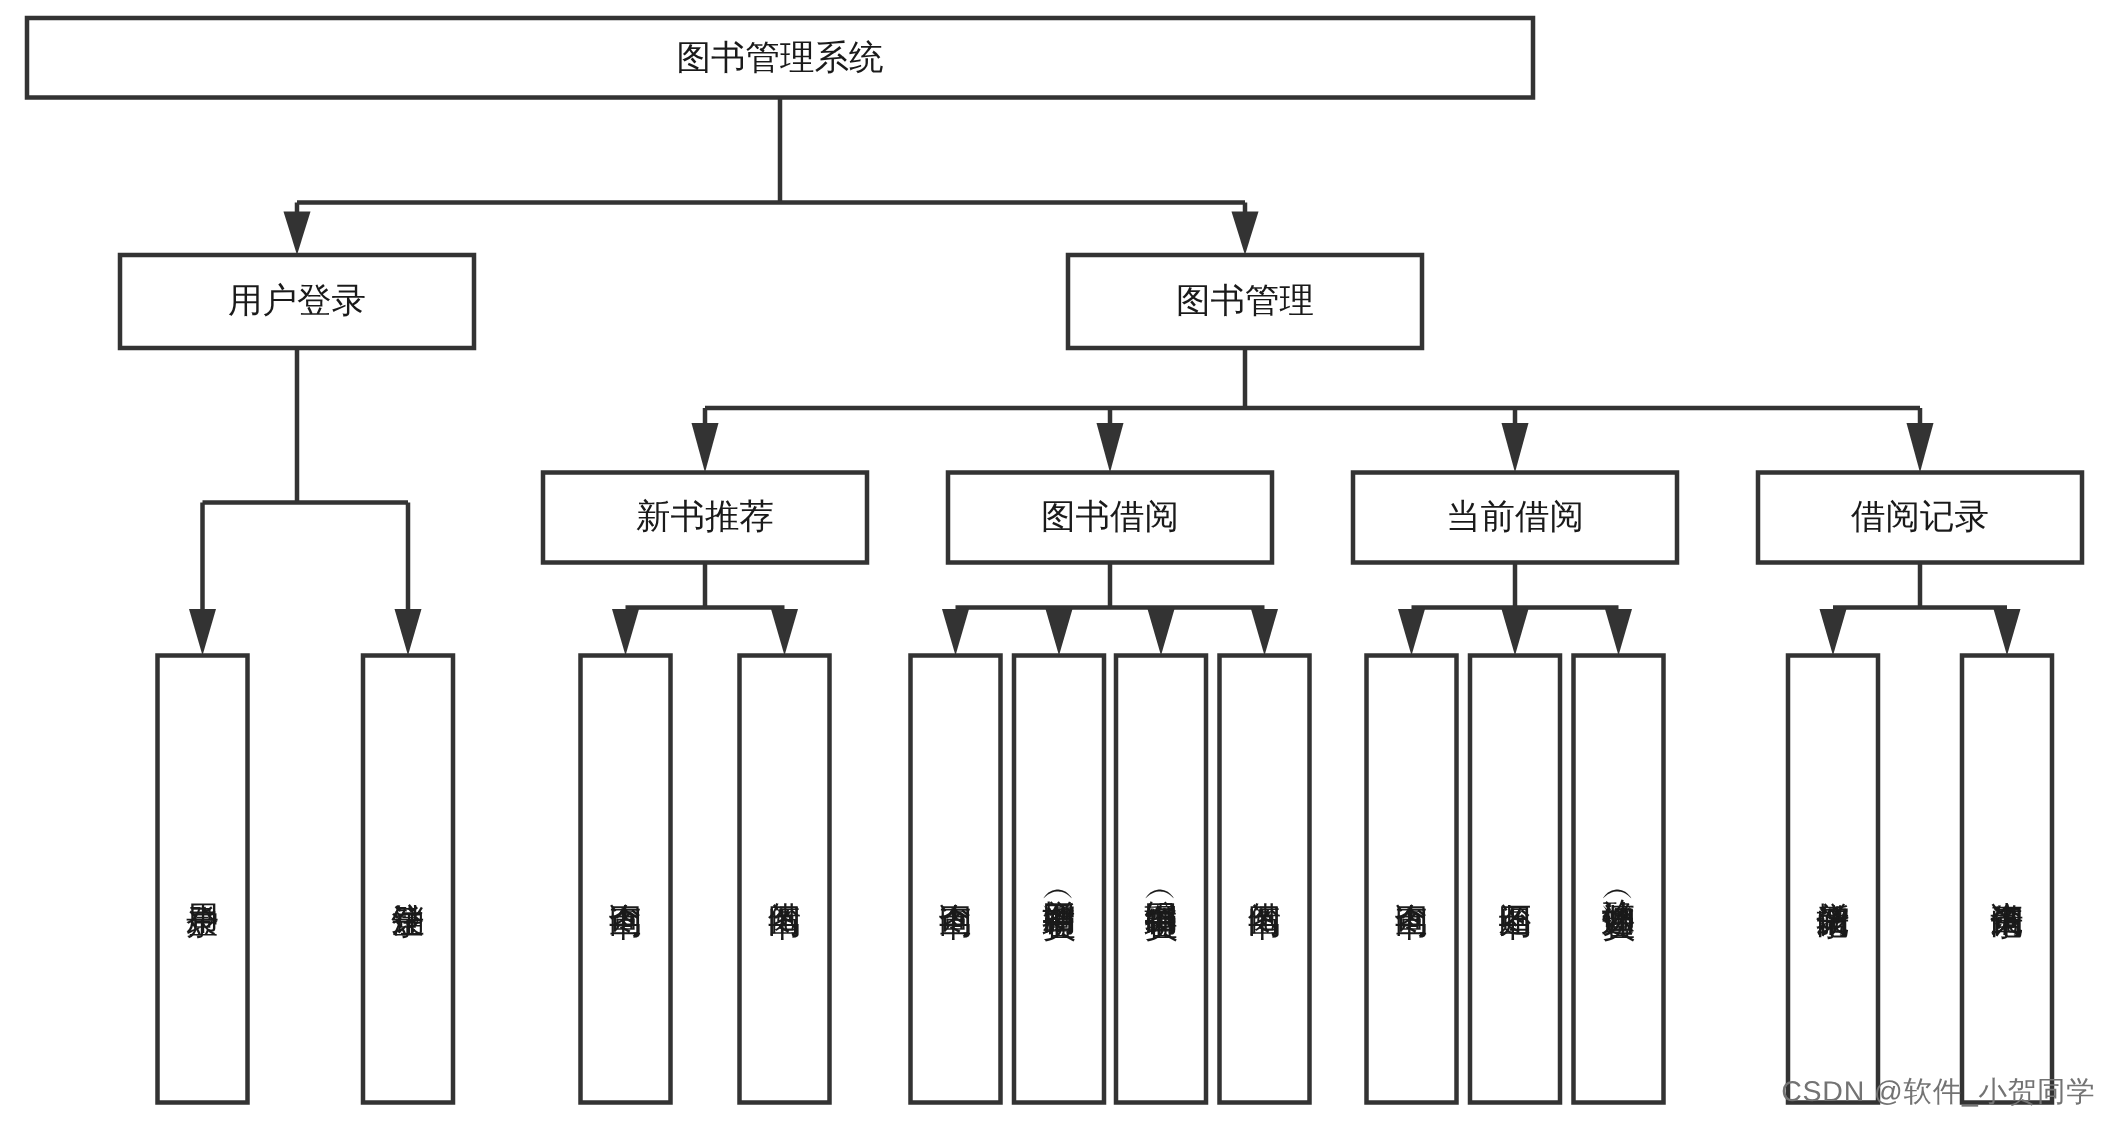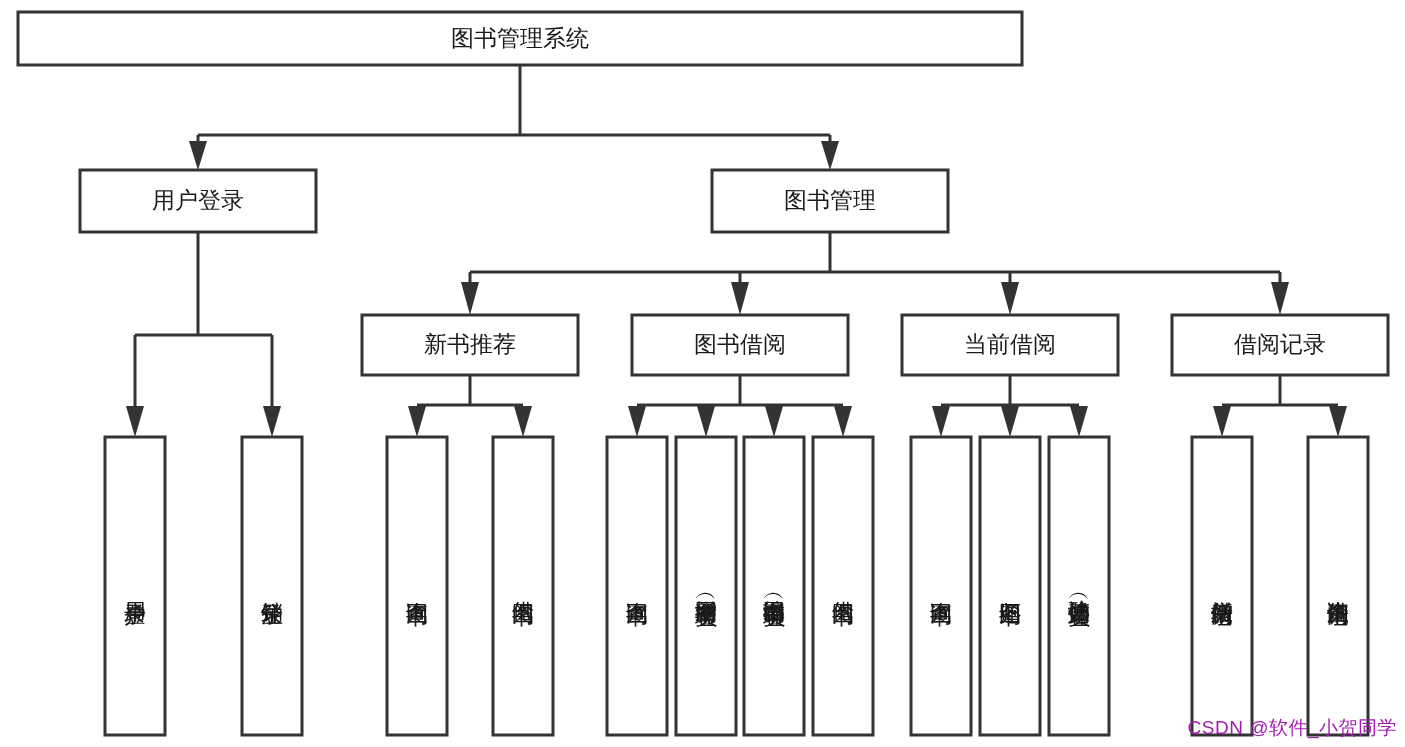--- a/index.html
+++ b/index.html
@@ -63,21 +63,21 @@
     letter-spacing: 1px;
     white-space: nowrap;
     text-align: center;
   }
   .watermark {
     position: absolute;
     right: 8px;
     bottom: 6px;
     font-family: "Liberation Sans", "DejaVu Sans", sans-serif;
     font-size: 19px;
-    color: #a21caf;
+    color: #737373;
     letter-spacing: 0.5px;
     pointer-events: none;
     white-space: nowrap;
   }
 </style>
 </head>
 <body>
 
 <svg id="diagram" viewBox="0 0 1405 747">
 

